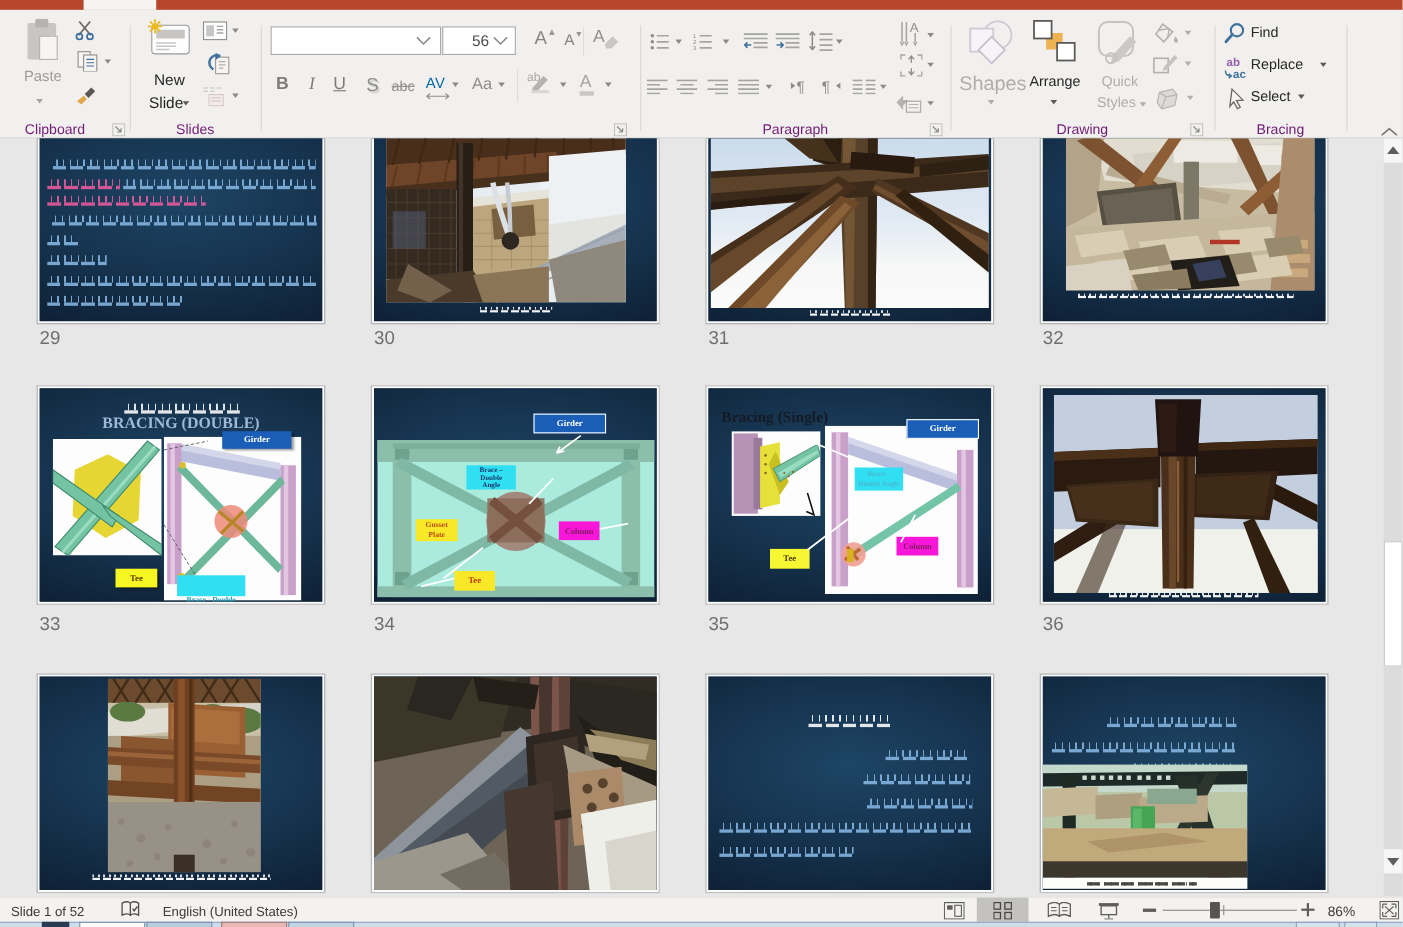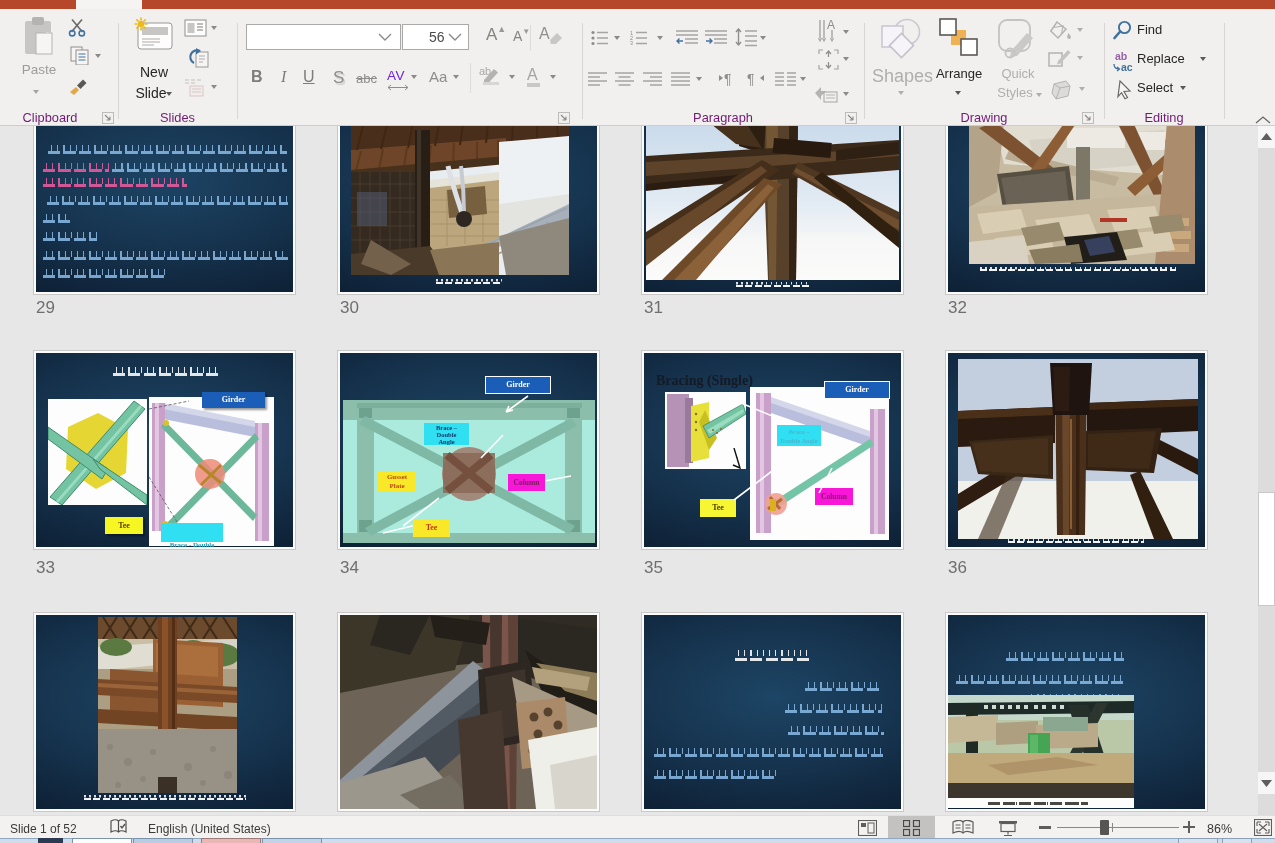--- a/index.html
+++ b/index.html
@@ -119,21 +119,21 @@
   <div class="abs" style="left:530px; top:16px; width:1px; height:26px; background:#dddcda;"></div>
   <div class="abs" style="left:539px; top:16px; font-size:16px; color:#908f8d;">A</div>
   <svg class="abs" style="left:549px; top:22px;" width="15" height="13" viewBox="0 0 15 13">
       <path d="M1 9 l7 -7 5 5 -7 7 -4 0 z" fill="#c9c7c5"></path>
     </svg>
   <div class="abs" style="left:251px; top:59px; font-size:16px; font-weight:bold; color:#7e7d7b;">B</div>
   <div class="abs" style="left:281px; top:59px; font-size:16px; font-style:italic; font-family:'Liberation Serif',serif; color:#7e7d7b;">I</div>
   <div class="abs" style="left:303px; top:59px; font-size:16px; text-decoration:underline; color:#7e7d7b;">U</div>
   <div class="abs" style="left:333px; top:59px; font-size:17px; color:#8e8d8b; text-shadow:1.5px 1.5px 1px #cccbc9;">S</div>
   <div class="abs" style="left:356px; top:62px; font-size:13px; text-decoration:line-through; color:#8e8d8b;">abc</div>
-  <div class="abs" style="left:387px; top:59px; font-size:13.5px; color:#6d28d9; letter-spacing:0.5px;">AV</div>
+  <div class="abs" style="left:387px; top:59px; font-size:13.5px; color:#0369a1; letter-spacing:0.5px;">AV</div>
   <svg class="abs" style="left:387px; top:75px;" width="22" height="7" viewBox="0 0 22 7">
       <path d="M1 3.5 h20 M4 1 L1 3.5 l3 2.5 M18 1 l3 2.5 -3 2.5" stroke="#8e8d8b" fill="none"></path>
     </svg>
   <div class="caret" style="left:411px; top:66px;"></div>
   <div class="abs" style="left:429px; top:59px; font-size:15px; color:#8e8d8b;">Aa</div>
   <div class="caret" style="left:453px; top:66px;"></div>
   <div class="abs" style="left:470px; top:54px; width:1px; height:30px; background:#dddcda;"></div>
   <div class="abs" style="left:479px; top:56px; font-size:11px; color:#a9a8a6;">ab</div>
   <svg class="abs" style="left:482px; top:58px;" width="20" height="18" viewBox="0 0 20 18">
     <path d="M2 13 L12 2 l4 3.5 -10 11 -4 0 z" fill="#b5b3b1"></path>
@@ -282,21 +282,21 @@
   <svg class="abs" style="left:1117px; top:71px;" width="16" height="20" viewBox="0 0 16 20">
     <path d="M3 1 L13 11 l-6 0.5 3.5 6 -2.5 1.2 -3.5 -6 -3.5 4 z" fill="#f6f5f4" stroke="#6a6967" stroke-width="1.2"></path>
   </svg>
   <div class="abs btext" style="left:1137px; top:71px; font-size:13px;">Select</div>
   <div class="caret" style="left:1180px; top:77px; border-top-color:#5a5958;"></div>
   <svg class="abs" style="left:1255px; top:106px;" width="16" height="10" viewBox="0 0 16 10">
       <path d="M1 8 L8 2 l7 6" fill="none" stroke="#6a6967" stroke-width="1.3"></path>
     </svg>
   <div class="glabel" style="left:584px; width:278px;">Paragraph</div>
   <div class="glabel" style="left:866px; width:236px;">Drawing</div>
-  <div class="glabel" style="left:1106px; width:116px;">Editing</div>
+  <div class="glabel" style="left:1106px; width:116px;">Bracing</div>
 </div>
 <div id="sorter">
 
   <div class="slide" style="left:34px; top:-30px;">
     <div class="slidebg"></div>
     <div class="tl" style="--c:#86b7e3; left:12px; top:45px; width:239px;"></div>
     <div class="tl" style="--c:#86b7e3; left:76px; top:63px; width:175px;"></div>
     <div class="tl" style="--c:#ec5b9f; left:7px; top:63px; width:66px;"></div>
     <div class="tl" style="--c:#ec5b9f; left:7px; top:78px; width:144px;"></div>
     <div class="tl" style="--c:#86b7e3; left:11px; top:96px; width:241px;"></div>
@@ -432,20 +432,21 @@
       <polygon points="0,120 55,114 60,142 0,142" fill="#d9d2c2"></polygon>
       <polygon points="60,128 110,122 114,140 66,142" fill="#8a7c5e"></polygon>
       <rect x="131" y="96" width="27" height="4" fill="#b23526"></rect>
     </svg>
     <div class="cap" style="left:32px; top:169px; width:196px; height:4px;"></div>
   </div>
 
   <div class="slide" style="left:34px; top:225px;">
     <div class="slidebg"></div>
     <div class="tl" style="--c:#ffffff; left:77px; top:12px; width:105px; height:11px;"></div>
+    <div class="lbl" style="left:0; top:24px; width:257px; font-size:14.5px; color:#9db8d8;">BRACING (DOUBLE)</div>
     <svg class="abs" style="left:12px; top:46px;" width="99" height="106" viewBox="0 0 99 106">
       <rect width="99" height="106" fill="#fdfdfd"></rect>
       <polygon points="50,14 80,30 78,74 48,90 18,70 20,28" fill="#e6d634"></polygon>
       <polygon points="2,98 86,2 97,10 14,106" fill="#74c4a4" stroke="#3e8a6c" stroke-width="1"></polygon>
       <polygon points="8,102 92,6 94,8 10,104" fill="#9adcc0"></polygon>
       <polygon points="0,28 60,70 54,80 0,40" fill="#74c4a4" stroke="#3e8a6c" stroke-width="1"></polygon>
       <polygon points="45,60 99,96 99,106 52,70" fill="#74c4a4" stroke="#3e8a6c" stroke-width="1"></polygon>
     </svg>
     <svg class="abs" style="left:113px; top:44px;" width="125" height="149" viewBox="0 0 125 149">
       <rect width="125" height="149" fill="#fdfdfd"></rect>

